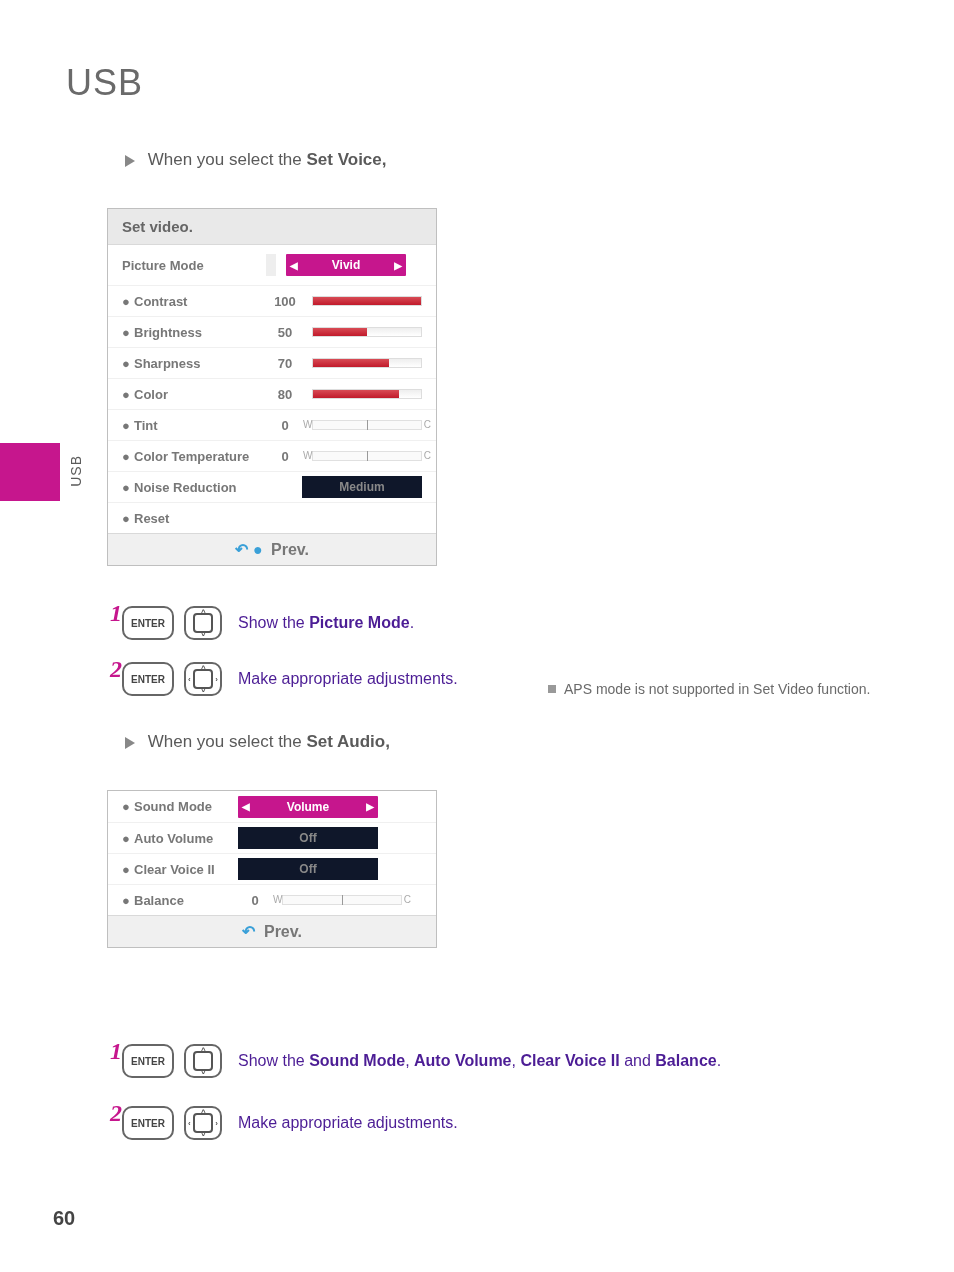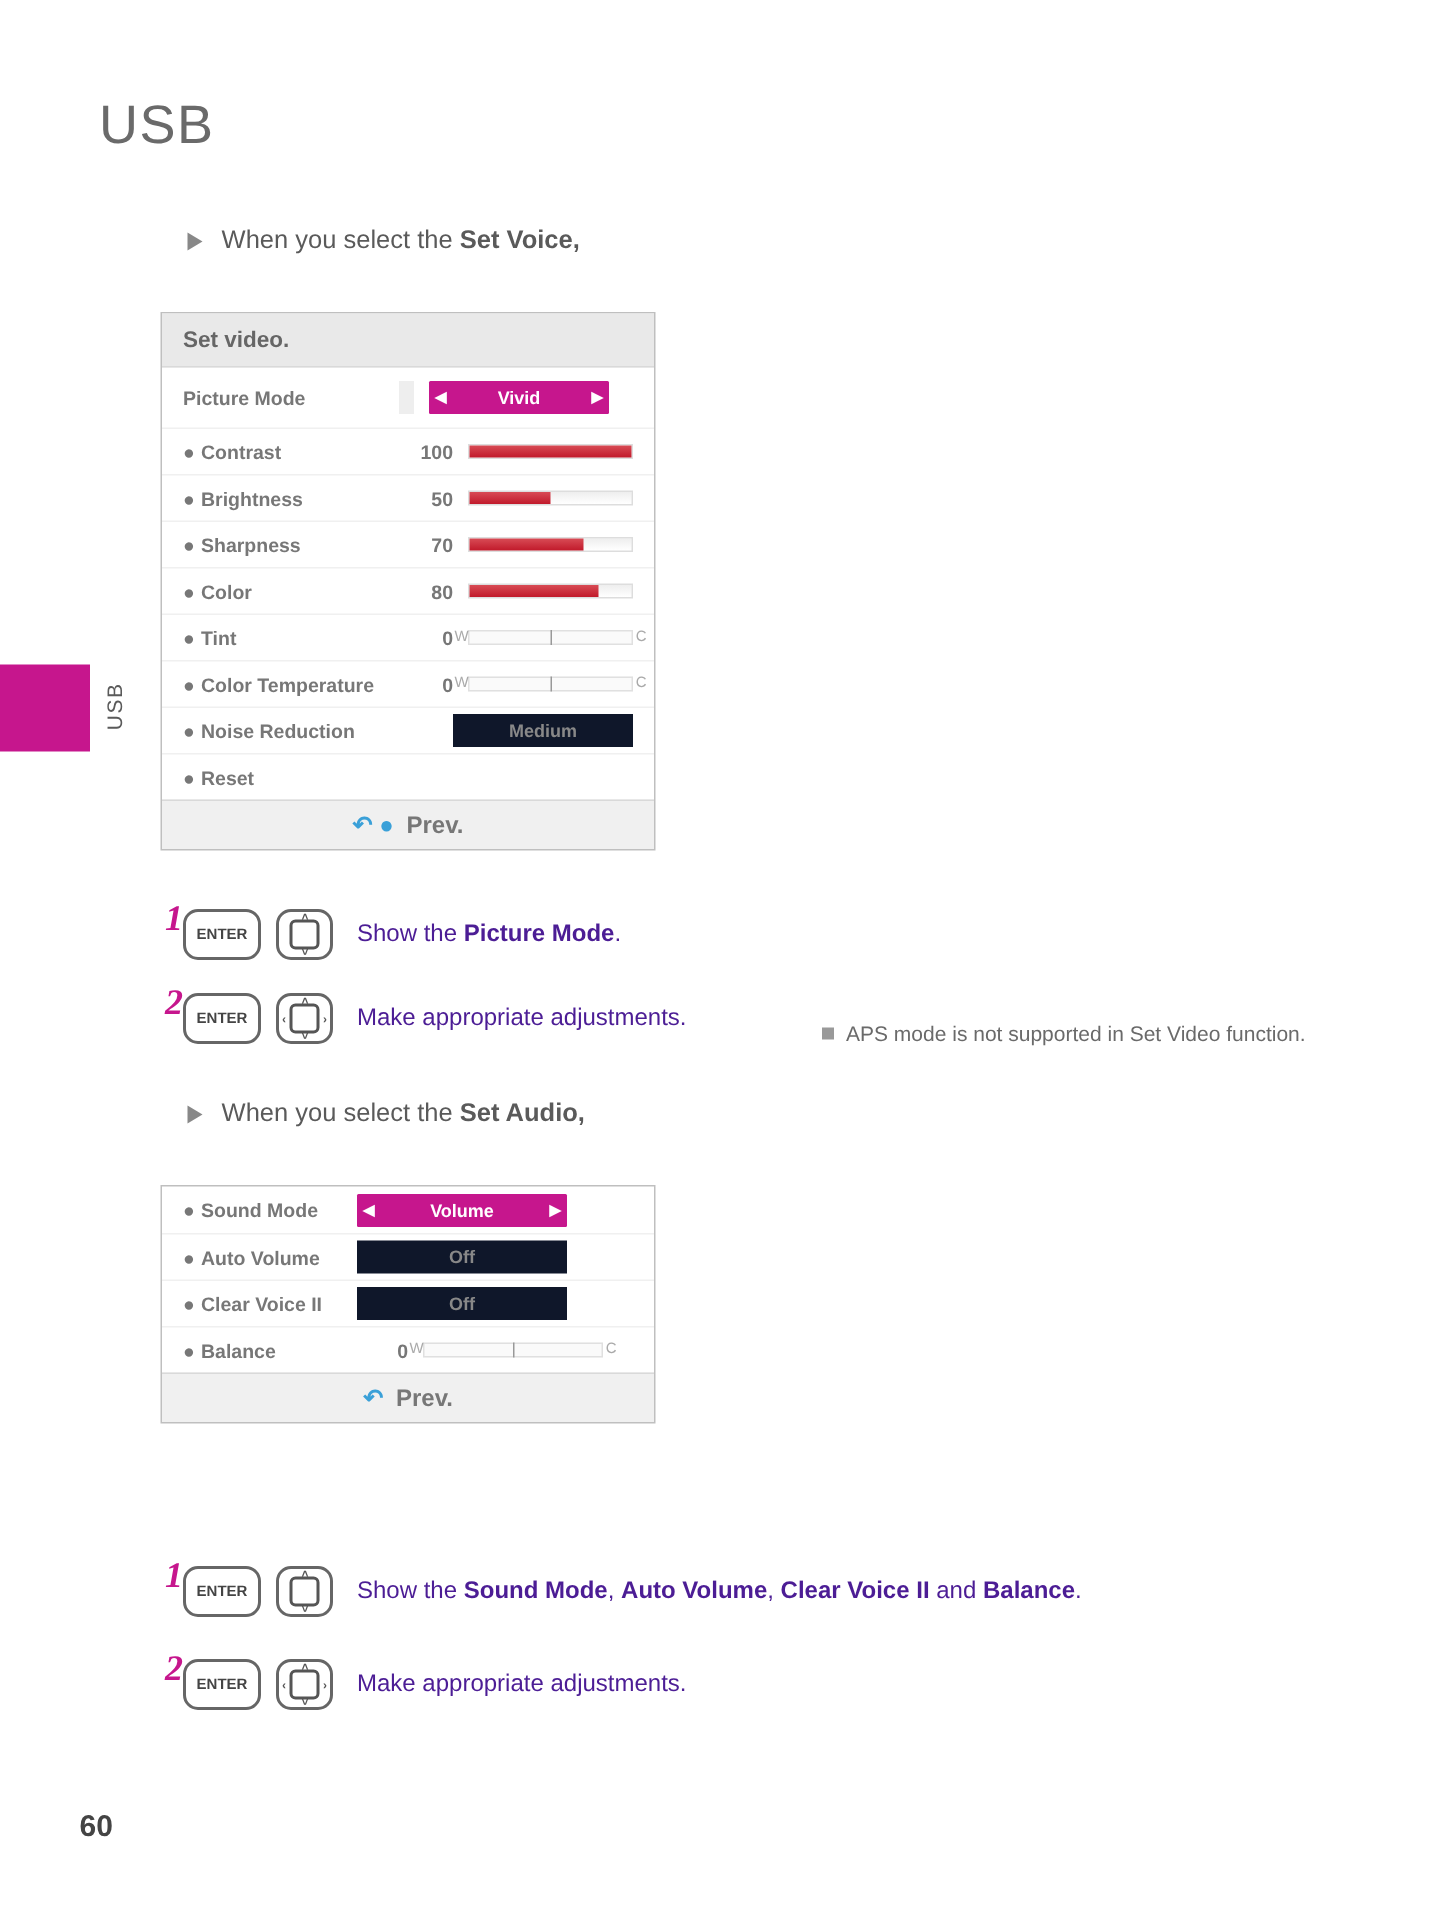--- a/index.html
+++ b/index.html
@@ -72,21 +72,21 @@
     display: flex;
     align-items: center;
     font-size: 13px;
     color: #777;
     height: 31px;
     padding: 0 14px;
   }
   .row + .row { border-top: 1px solid #f0f0f0; }
   .row .dot { width: 6px; display:inline-block; }
   .row .label { flex: 0 0 140px; padding-left: 6px; font-weight: bold; }
-  .row .val { width: 34px; text-align: right; font-weight: bold; }
+  .row .val { width: 34px; text-align: center; font-weight: bold; }
   .spin {
     display:inline-block; width:10px; height:22px;
     background:#eee; margin-left:4px;
     position:relative;
   }
   .selector {
     display:inline-flex; align-items:center; justify-content:space-between;
     background:#c6168d; color:#fff; font-weight:bold;
     height:22px; flex:1; max-width:120px; font-size:12px;
     border-radius:1px;

